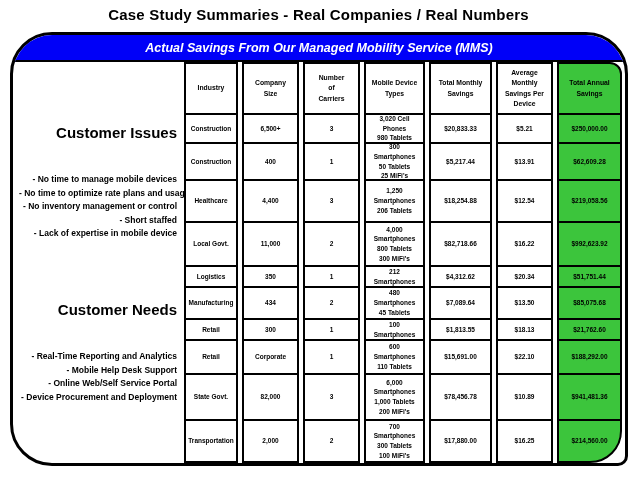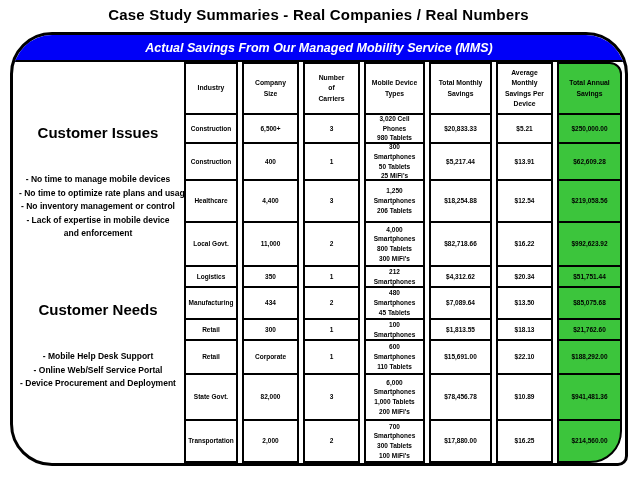--- a/index.html
+++ b/index.html
@@ -19,21 +19,21 @@
 
   .banner{
     position:absolute;top:0;left:0;right:0;height:25px;
     border-bottom:2px solid #000;
     display:flex;align-items:center;justify-content:center;
     color:#fff;font-weight:bold;font-size:12.5px;font-style:italic;
   }
 
   .left-panel{
     position:absolute;left:0;top:27px;width:170px;bottom:0;
-    text-align:center;color:#000;
+    text-align:right;color:#000;
   }
   .panel-group{padding:0 6px;}
   .panel-heading{font-size:15px;font-weight:bold;margin-bottom:3px;}
   .panel-items{font-size:8.5px;font-weight:bold;line-height:1.6;margin-top:32px;}
   .panel-items div{white-space:nowrap;}
   #issues-group{margin-top:62px;}
   #needs-group{margin-top:60px;}
 
   .table-wrap{
     position:absolute;left:171px;top:27px;right:2px;bottom:0;
@@ -61,27 +61,28 @@
 <div class="container">
   <div class="banner" id="banner" style="background: rgb(0, 0, 248); color: rgb(255, 255, 255);">Actual Savings From Our Managed Mobility Service (MMS)</div>
 
   <div class="left-panel">
     <div class="panel-group" id="issues-group">
       <div class="panel-heading">Customer Issues</div>
       <div class="panel-items" id="issues-items">
           <div>- No time to manage mobile devices</div>
           <div>- No time to optimize rate plans and usage</div>
           <div>- No inventory management or control</div>
+          <div>- Short staffed</div>
           <div>- Lack of expertise in mobile device</div>
-          <div>and enforcement</div>
         </div>
     </div>
     <div class="panel-group" id="needs-group">
       <div class="panel-heading">Customer Needs</div>
       <div class="panel-items" id="needs-items">
+          <div>- Real-Time Reporting and Analytics</div>
           <div>- Mobile Help Desk Support</div>
           <div>- Online Web/Self Service Portal</div>
           <div>- Device Procurement and Deployment</div>
         </div>
     </div>
   </div>
 
   <div class="table-wrap" id="table-wrap">
       <div class="tcol" style="flex-basis: 54px;">
         <div class="tcell header" style="height: 53px;">Industry</div>

